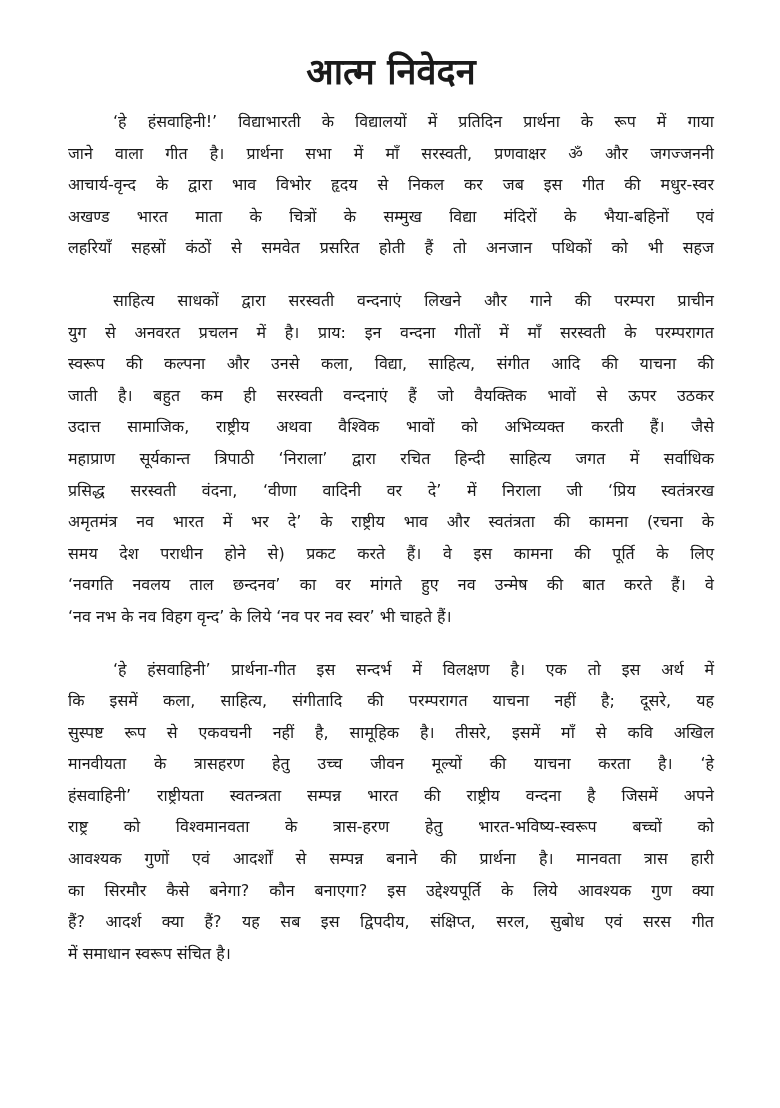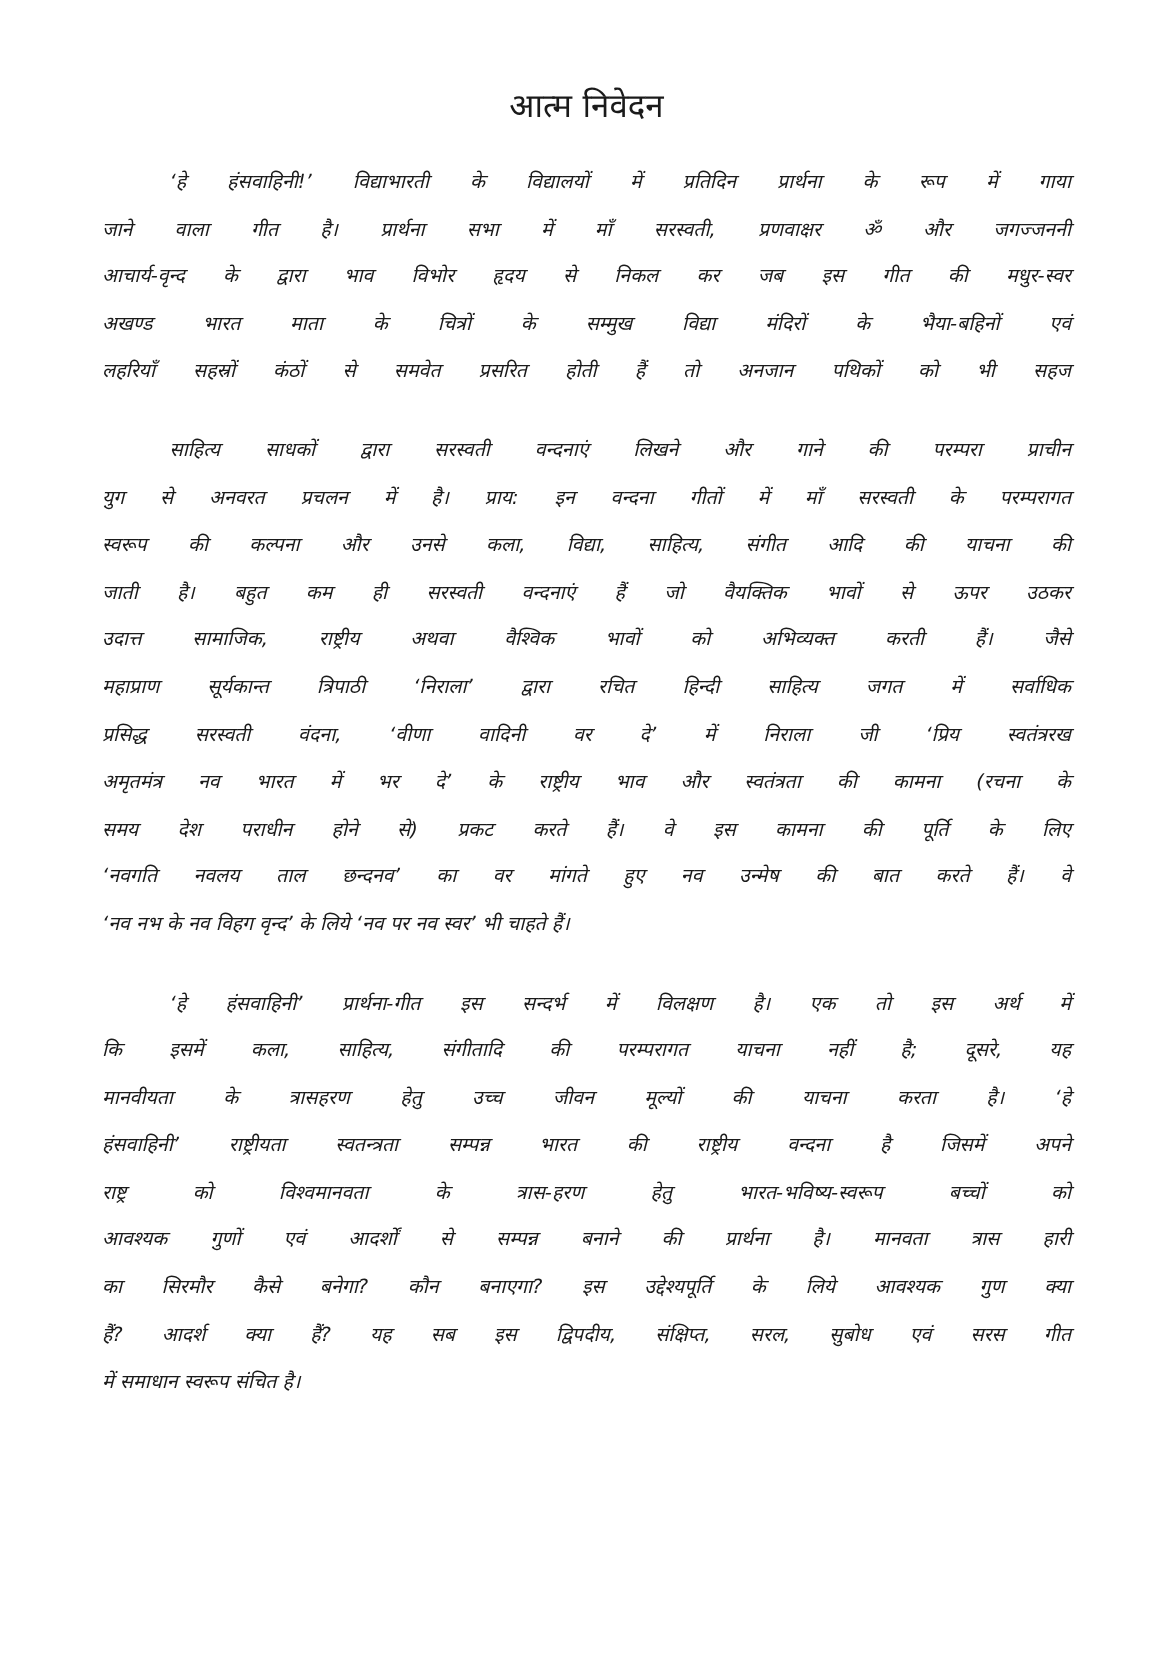--- a/index.html
+++ b/index.html
@@ -1,20 +1,20 @@
 <!DOCTYPE html>
 <html><head>
 <meta charset="utf-8">
 <style>
   html, body { margin: 0; padding: 0; background: #ffffff; }
   body { width: 780px; height: 1108px; overflow: hidden; position: relative; }
   .page { position: absolute; left: 68px; top: 0; width: 646px; color: #1a1a1a;
           font-family: "DejaVu Sans", sans-serif; }
-  .title { text-align: center; font-size: 22px; font-weight: normal; margin: 52px 0 14px 0; line-height: 40px; }
-  .para { margin: 0 0 21px 0; font-size: 13px; line-height: 31.6px; text-align: justify; font-style: italic; }
+  .title { text-align: center; font-size: 36px; font-weight: bold; margin: 52px 0 14px 0; line-height: 40px; }
+  .para { margin: 0 0 21px 0; font-size: 16px; line-height: 31.6px; text-align: justify; }
   .line { display: block; text-align: justify; text-align-last: justify; white-space: nowrap; }
   .line.last { text-align-last: left; }
   .line.indent { padding-left: 45px; }
 </style>
 </head>
 <body>
 
 <div class="page">
   <h1 class="title">आत्म निवेदन</h1>
 
@@ -36,20 +36,21 @@
     <span class="line">प्रसिद्ध सरस्वती वंदना, ‘वीणा वादिनी वर दे’ में निराला जी ‘प्रिय स्वतंत्ररख</span>
     <span class="line">अमृतमंत्र नव भारत में भर दे’ के राष्ट्रीय भाव और स्वतंत्रता की कामना (रचना के</span>
     <span class="line">समय देश पराधीन होने से) प्रकट करते हैं। वे इस कामना की पूर्ति के लिए</span>
     <span class="line">‘नवगति नवलय ताल छन्दनव’ का वर मांगते हुए नव उन्मेष की बात करते हैं। वे</span>
     <span class="line last">‘नव नभ के नव विहग वृन्द’ के लिये ‘नव पर नव स्वर’ भी चाहते हैं।</span>
   </div>
 
   <div class="para">
     <span class="line indent">‘हे हंसवाहिनी’ प्रार्थना-गीत इस सन्दर्भ में विलक्षण है। एक तो इस अर्थ में</span>
     <span class="line">कि इसमें कला, साहित्य, संगीतादि की परम्परागत याचना नहीं है; दूसरे, यह</span>
+    <span class="line">सुस्पष्ट रूप से एकवचनी नहीं है, सामूहिक है। तीसरे, इसमें माँ से कवि अखिल</span>
     <span class="line">मानवीयता के त्रासहरण हेतु उच्च जीवन मूल्यों की याचना करता है। ‘हे</span>
     <span class="line">हंसवाहिनी’ राष्ट्रीयता स्वतन्त्रता सम्पन्न भारत की राष्ट्रीय वन्दना है जिसमें अपने</span>
     <span class="line">राष्ट्र को विश्वमानवता के त्रास-हरण हेतु भारत-भविष्य-स्वरूप बच्चों को</span>
     <span class="line">आवश्यक गुणों एवं आदर्शों से सम्पन्न बनाने की प्रार्थना है। मानवता त्रास हारी</span>
     <span class="line">का सिरमौर कैसे बनेगा? कौन बनाएगा? इस उद्देश्यपूर्ति के लिये आवश्यक गुण क्या</span>
     <span class="line">हैं? आदर्श क्या हैं? यह सब इस द्विपदीय, संक्षिप्त, सरल, सुबोध एवं सरस गीत</span>
     <span class="line last">में समाधान स्वरूप संचित है।</span>
   </div>
 </div>
 

